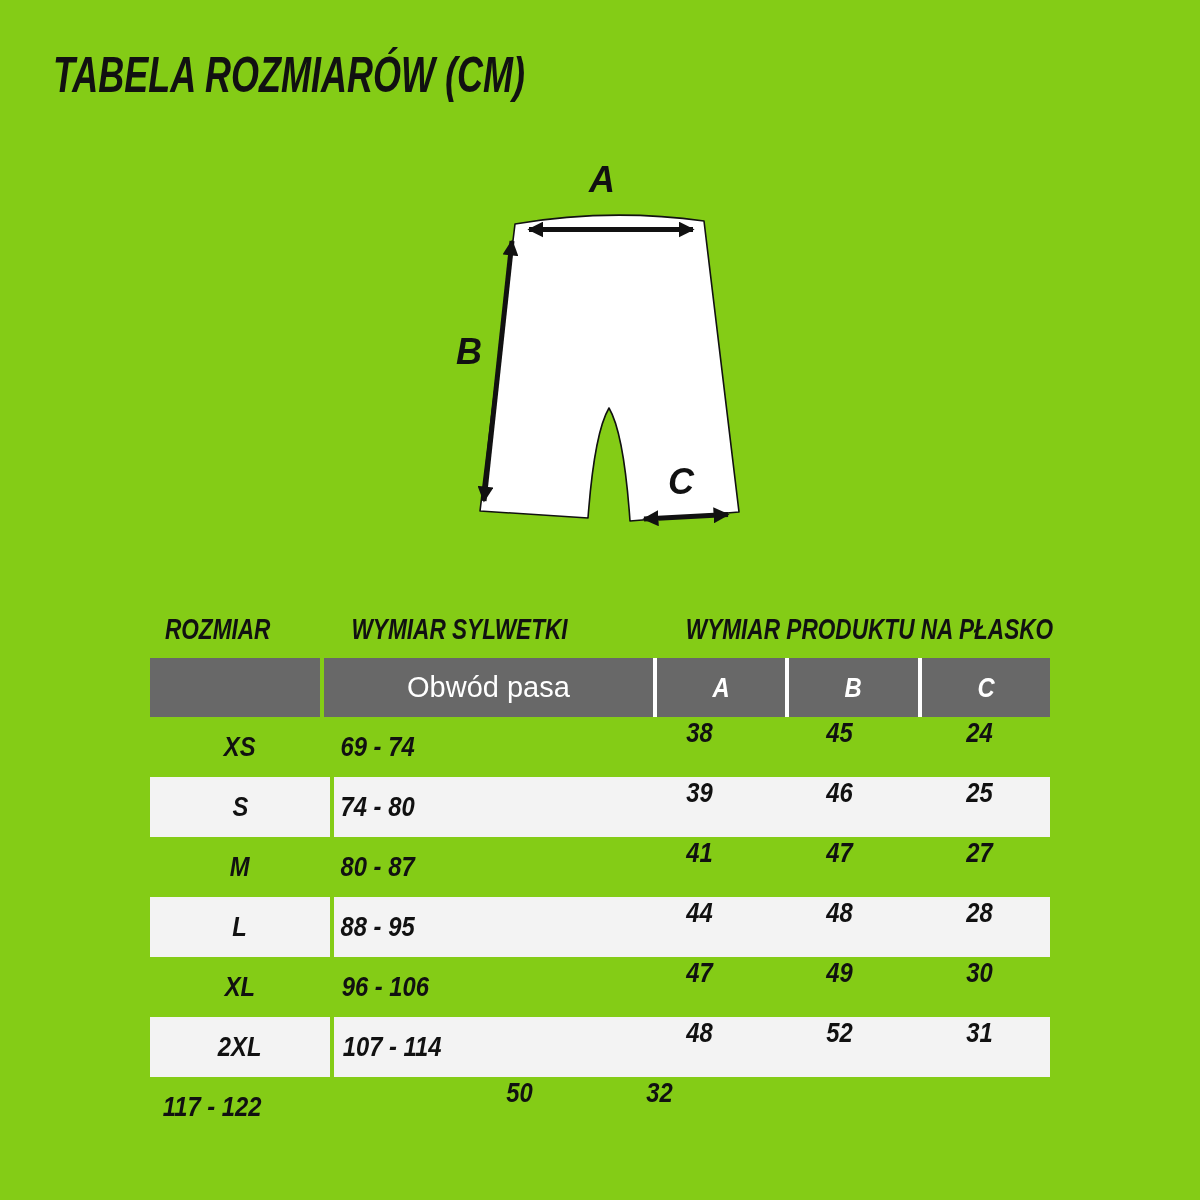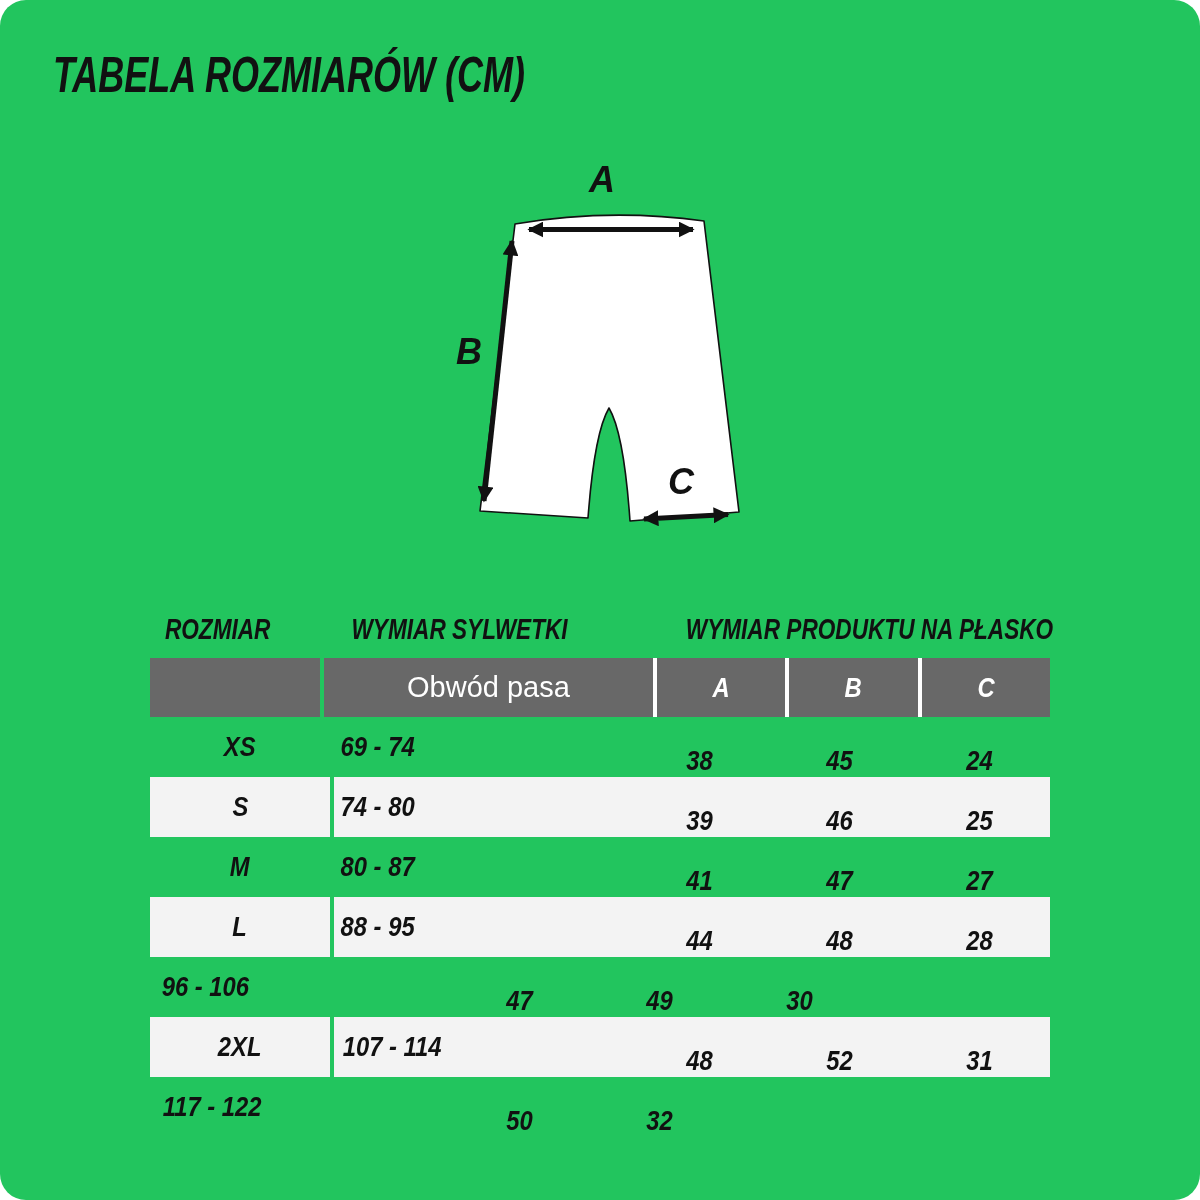--- a/index.html
+++ b/index.html
@@ -1,18 +1,18 @@
 <!DOCTYPE html>
 <html><head>
 <meta charset="utf-8">
 <style>
   html,body{margin:0;padding:0;background:#fff;}
   .page{
-    position:relative;width:1200px;height:1200px;background:#22c55e;
-    font-family:"Liberation Sans",sans-serif;color:#111111;overflow:hidden;border-radius:26px;
+    position:relative;width:1200px;height:1200px;background:#84cc16;
+    font-family:"Liberation Sans",sans-serif;color:#111111;overflow:hidden;
   }
   .title{
     position:absolute;left:53px;top:50px;margin:0;
     font-size:50px;font-style:italic;font-weight:700;line-height:1;
     transform:scaleX(0.72);transform-origin:left center;white-space:nowrap;color:#111;
   }
   .diagram{position:absolute;left:430px;top:150px;width:360px;height:400px;}
   .diagram svg{display:block;}
   .diag-label{font-style:italic;font-weight:600;font-size:36px;fill:#111;}
 
@@ -36,21 +36,21 @@
   .thead .habc{
     width:136px;border-left:4px solid #ffffff;background:#686868;color:#ffffff;
     display:flex;align-items:center;justify-content:center;
     font-style:italic;font-weight:700;font-size:28px;
   }
 
   .row{display:flex;height:60px;font-style:italic;font-weight:700;font-size:28px;color:#111;}
   .row .r1{width:180px;display:flex;align-items:center;justify-content:center;}
   .row .rrest{width:716px;margin-left:4px;display:flex;}
   .row .r2{width:296px;display:flex;align-items:center;justify-content:flex-start;}
-  .row .r3,.row .r4,.row .r5{width:140px;display:flex;align-items:flex-end;justify-content:center;}
+  .row .r3,.row .r4,.row .r5{width:140px;display:flex;align-items:flex-start;justify-content:center;}
   .row.striped .r1,.row.striped .rrest{background:#f3f3f3;}
 </style>
 </head>
 <body>
 
 <div class="page">
 
   <h1 class="title">TABELA ROZMIARÓW (CM)</h1>
 
   <div class="diagram">
@@ -180,20 +180,23 @@
         <div class="r4">
             <span class="condc">48</span>
           </div>
         <div class="r5">
             <span class="condc">28</span>
           </div>
       </div>
     </div>
 
     <div class="row">
+      <div class="r1">
+          <span class="condc">XL</span>
+        </div>
       <div class="rrest">
         <div class="r2">
             <span class="condc">96 - 106</span>
           </div>
         <div class="r3">
             <span class="condc">47</span>
           </div>
         <div class="r4">
             <span class="condc">49</span>
           </div>

